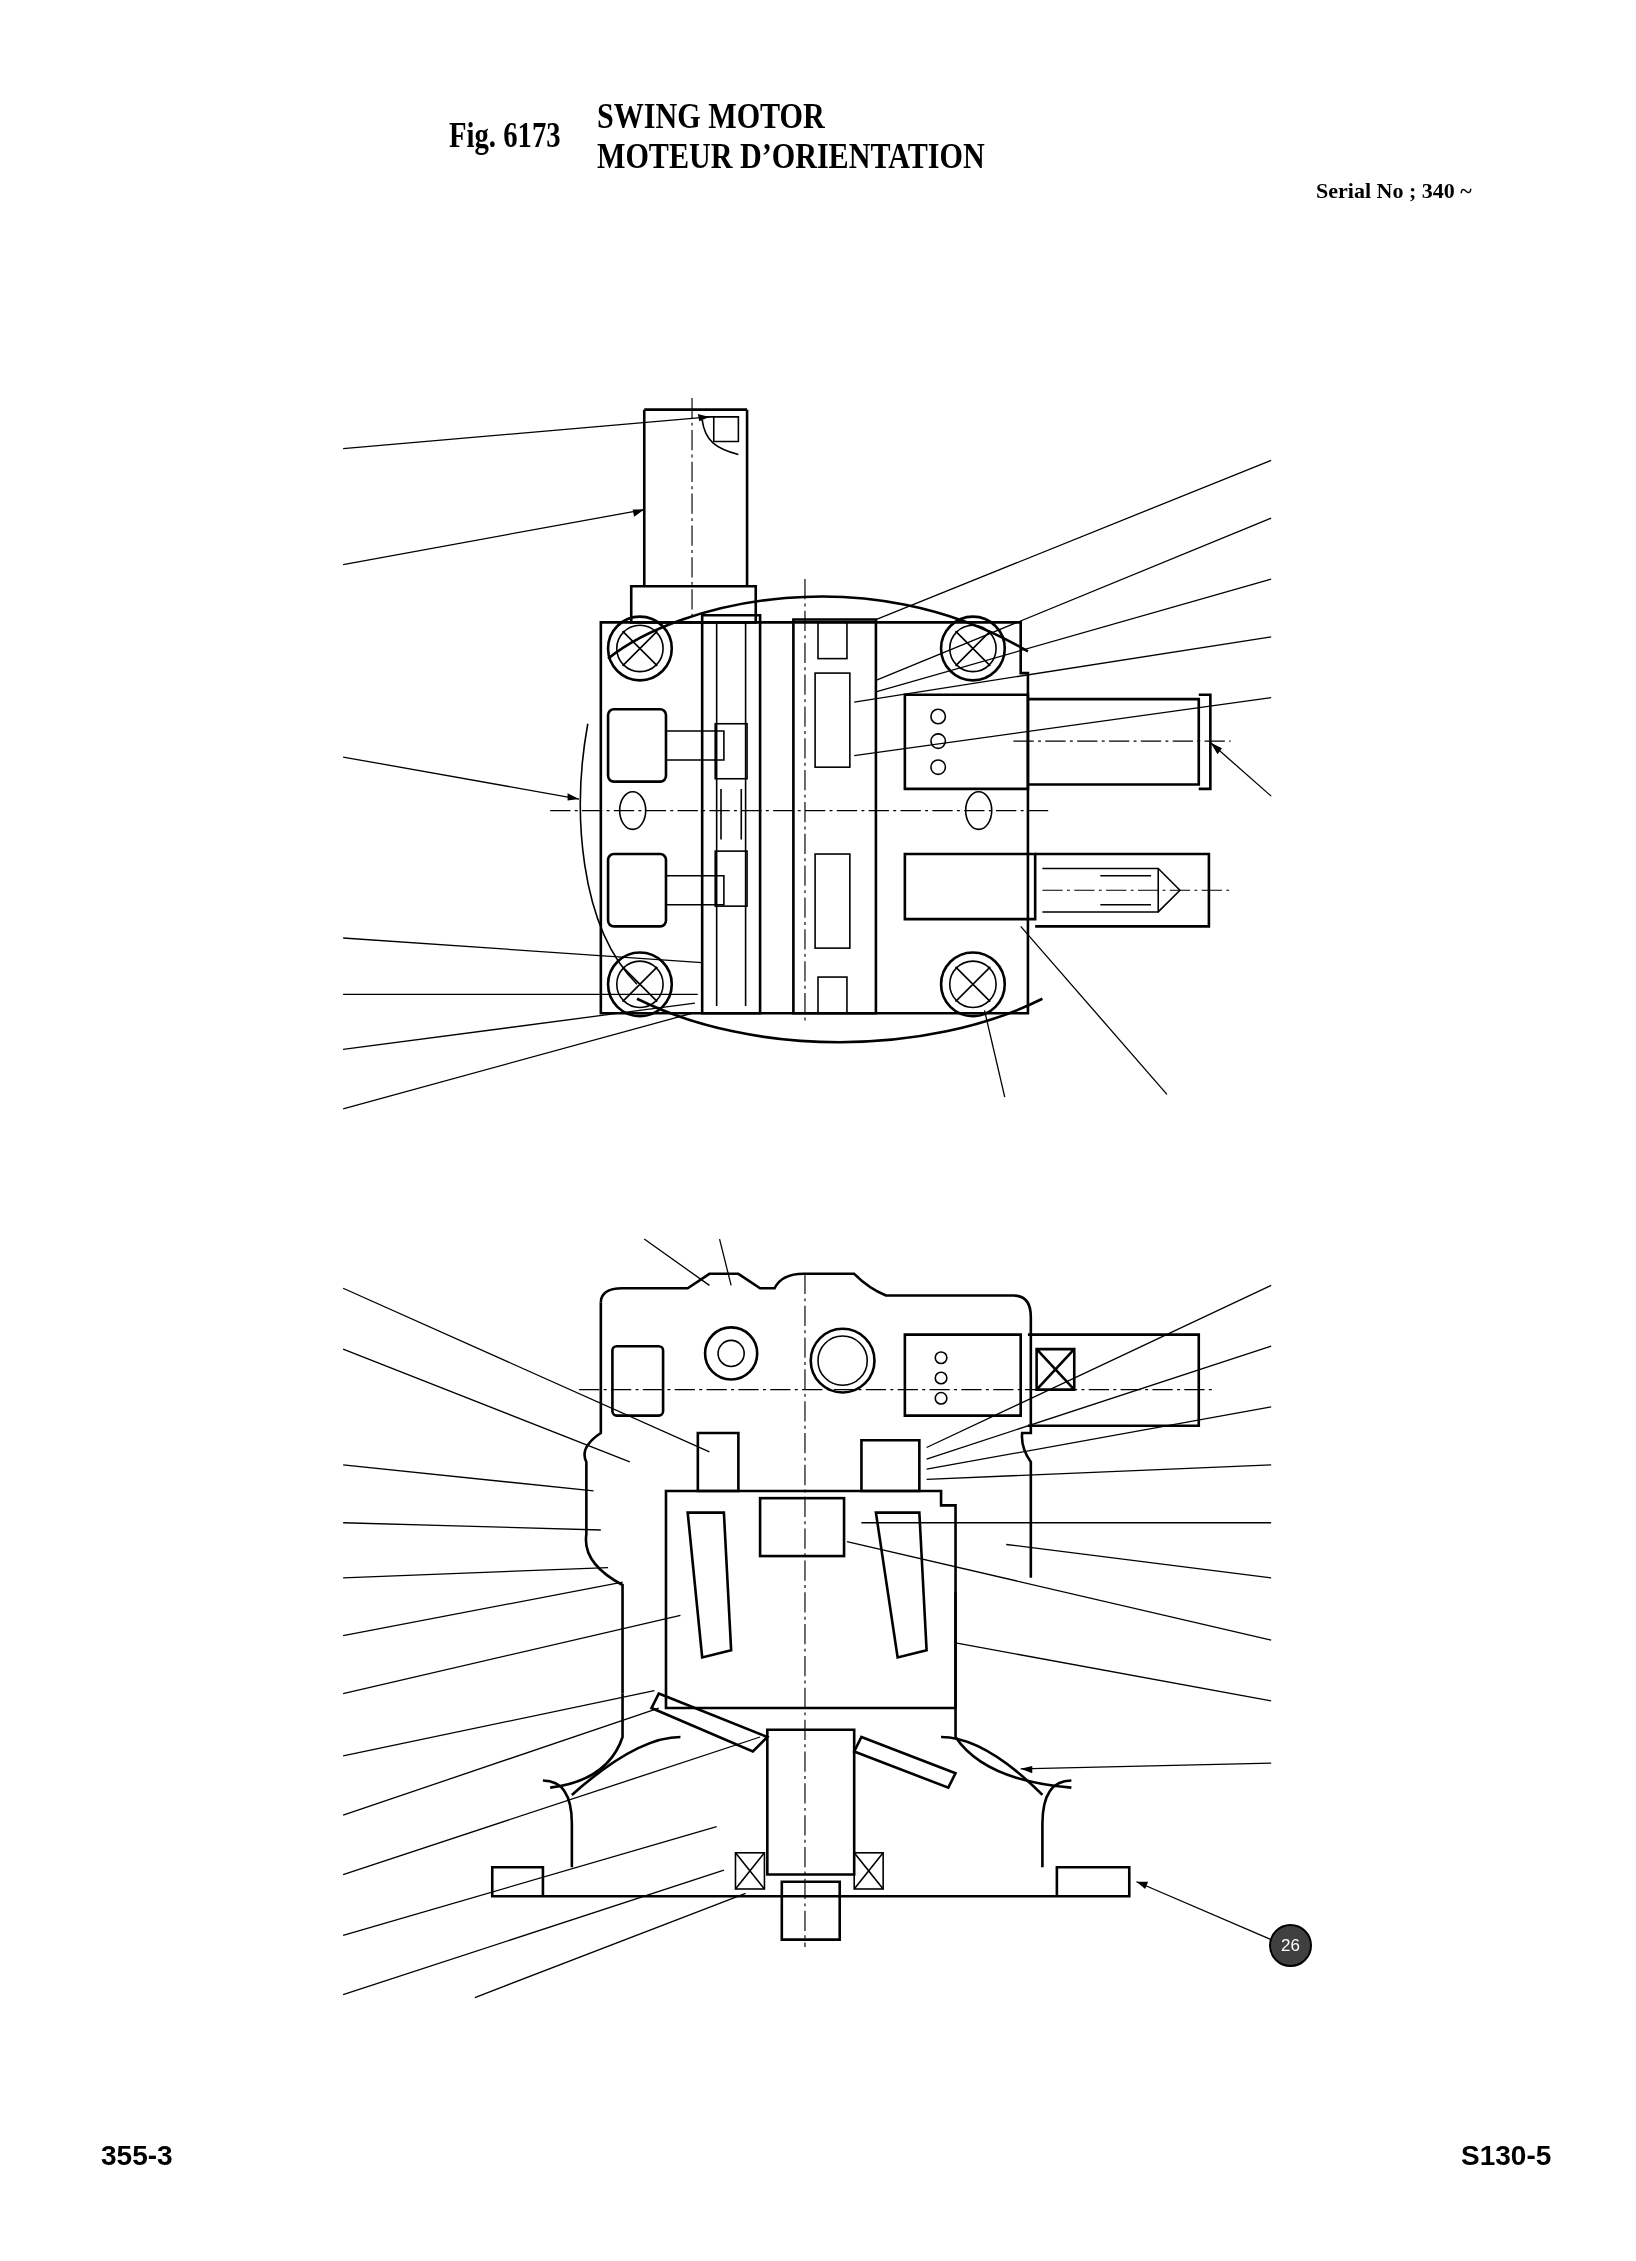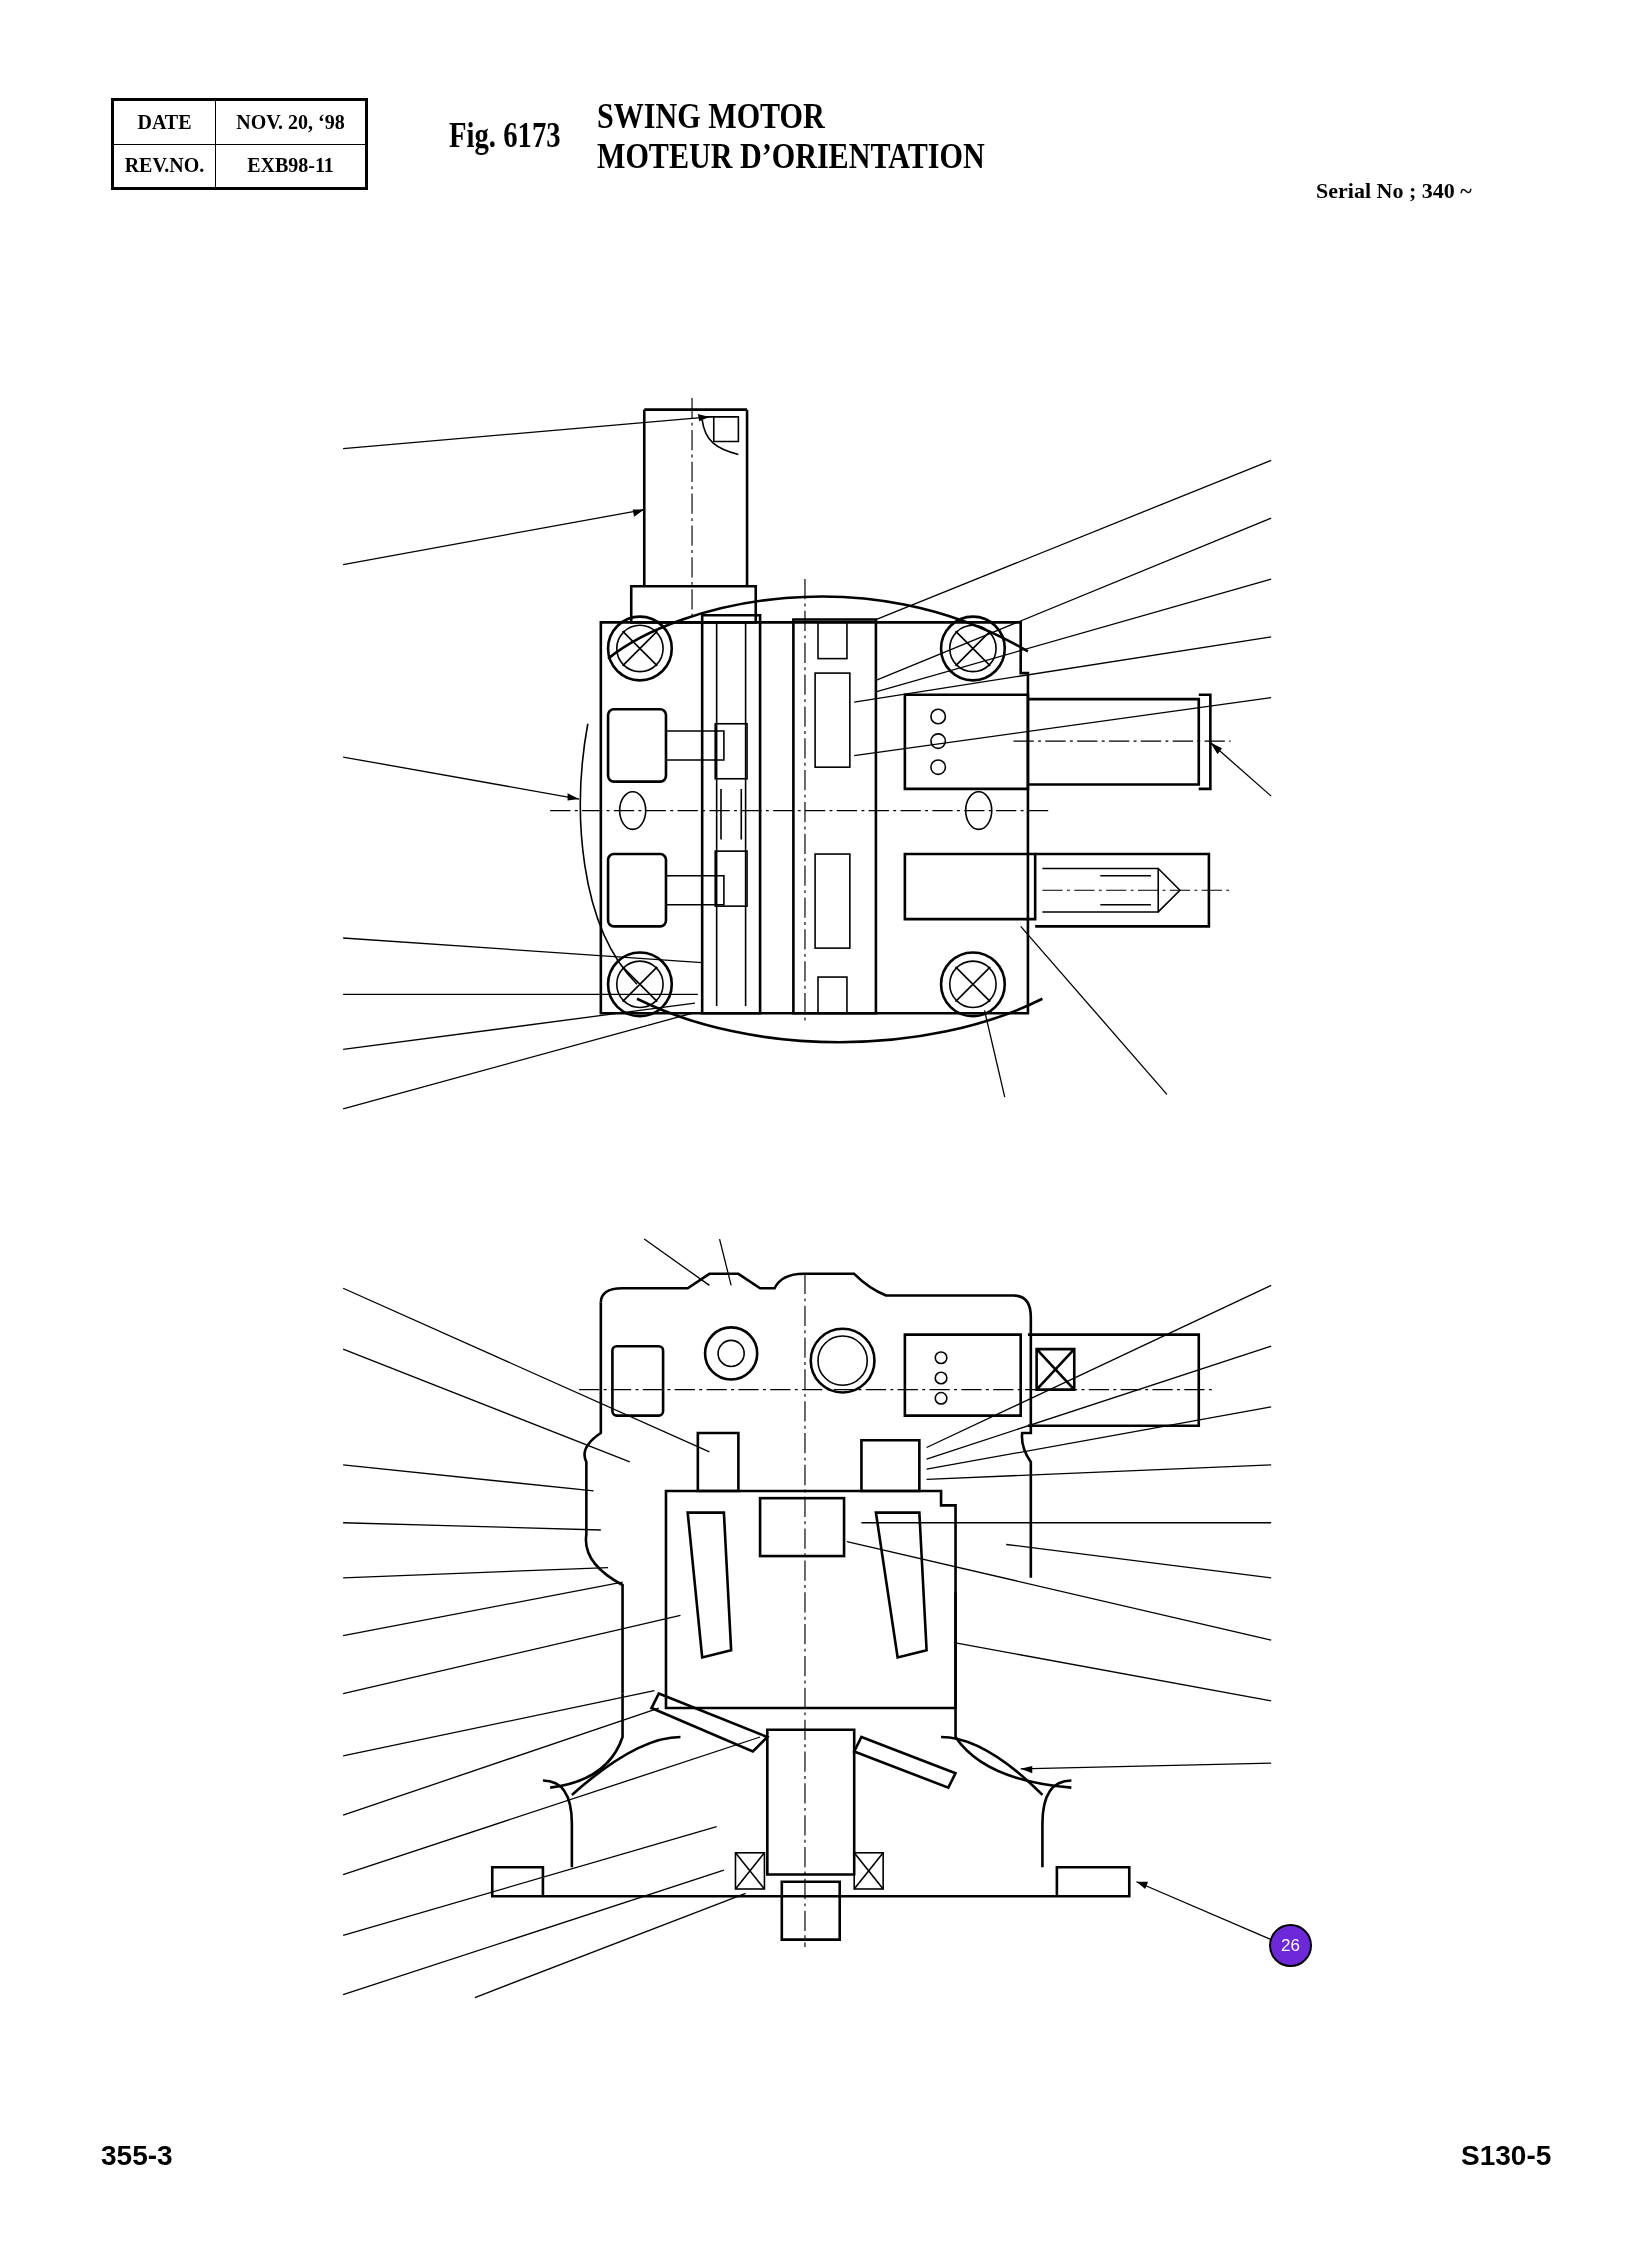--- a/index.html
+++ b/index.html
@@ -40,42 +40,30 @@
 
   svg.drawing { position: absolute; left: 0; top: 0; width: 1636px; height: 2261px; }
   .ln { stroke: #000; stroke-width: 1.1; fill: none; }
   .th { stroke: #000; stroke-width: 1.8; fill: none; }
   .cl { stroke: #000; stroke-width: 0.8; fill: none; stroke-dasharray: 14 3 2 3; }
   .ld { stroke: #000; stroke-width: 0.9; fill: none; }
   .ar { fill: #000; stroke: none; }
 
   .callout {
     position: absolute; left: 1269px; top: 1924px; width: 43px; height: 43px; border-radius: 50%;
-    background: #6d28d9; border: 2.6px solid #000; box-sizing: border-box;
+    background: #404040; border: 2.6px solid #000; box-sizing: border-box;
     display: flex; align-items: center; justify-content: center;
     color: #fff; font-family: "Liberation Sans", "DejaVu Sans", sans-serif; font-size: 17px;
   }
 </style>
 </head>
 <body>
 
 <div class="page">
 
-  <table class="rev-table">
-    <tbody>
-        <tr>
-      <td class="lbl">DATE</td>
-      <td>NOV.  20, ‘98</td>
-    </tr>
-    <tr>
-      <td class="lbl">REV.NO.</td>
-      <td>EXB98-11</td>
-    </tr>
-  </tbody>
-    </table>
 
   <div class="fig-no">Fig. 6173</div>
   <div class="title-en">SWING MOTOR</div>
   <div class="title-fr">MOTEUR D’ORIENTATION</div>
   <div class="serial">Serial No ; 340 ~</div>
 
   <svg class="drawing" viewBox="0 0 1130 1562" preserveAspectRatio="none">
 
     <g>
 

